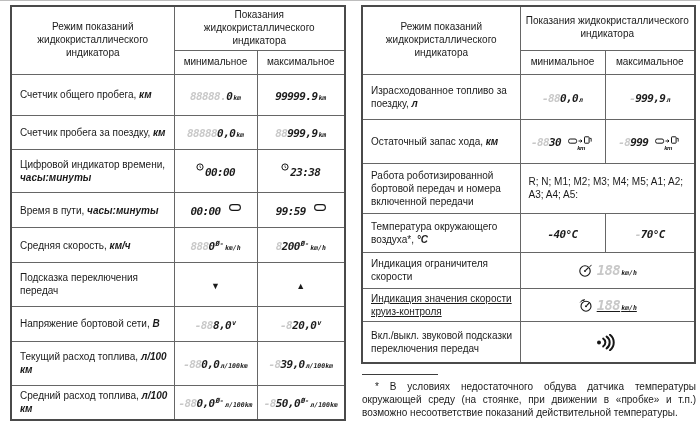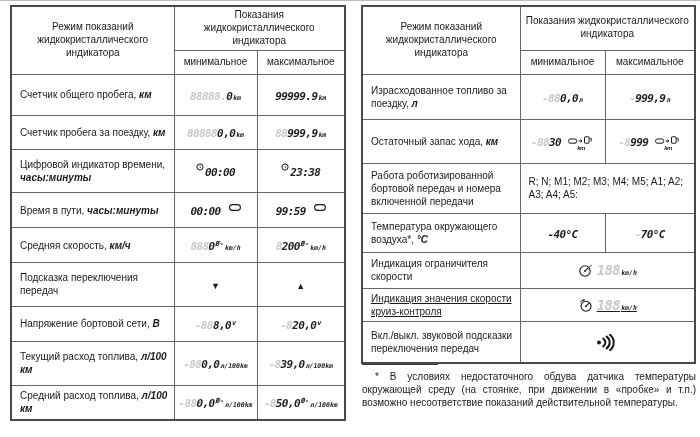--- a/index.html
+++ b/index.html
@@ -38,21 +38,21 @@
 
   .icon{display:inline-block; color:#161616; line-height:0;}
   .icon svg{display:inline-block;}
   .icon-clock{vertical-align:5px; margin-right:1px;}
   .icon-trip-time{vertical-align:4px; margin-left:8px;}
   .icon-fuel-range{vertical-align:middle; margin-left:7px;}
   .icon-speed-limiter,.icon-cruise-control{vertical-align:-2px; margin-right:3px;}
   .icon-sound-waves{vertical-align:middle;}
   svg text{font-family:"Liberation Sans", sans-serif;}
 
-  .footnote-block{position:absolute; left:362px; top:364px; width:334px;}
+  .footnote-block{position:absolute; left:362px; top:374px; width:334px;}
   .footnote-rule{width:76px; height:1px; background:#3d3d3d; margin:0 0 5px 0;}
   .footnote{font-size:10px; line-height:1.32; text-align:justify; text-indent:13px; color:var(--text);}
 </style>
 </head>
 <body>
 
 <div class="page">
   <div class="page-edge"></div>
   <div class="tbl-wrap" id="tbl-left">
       <table>

